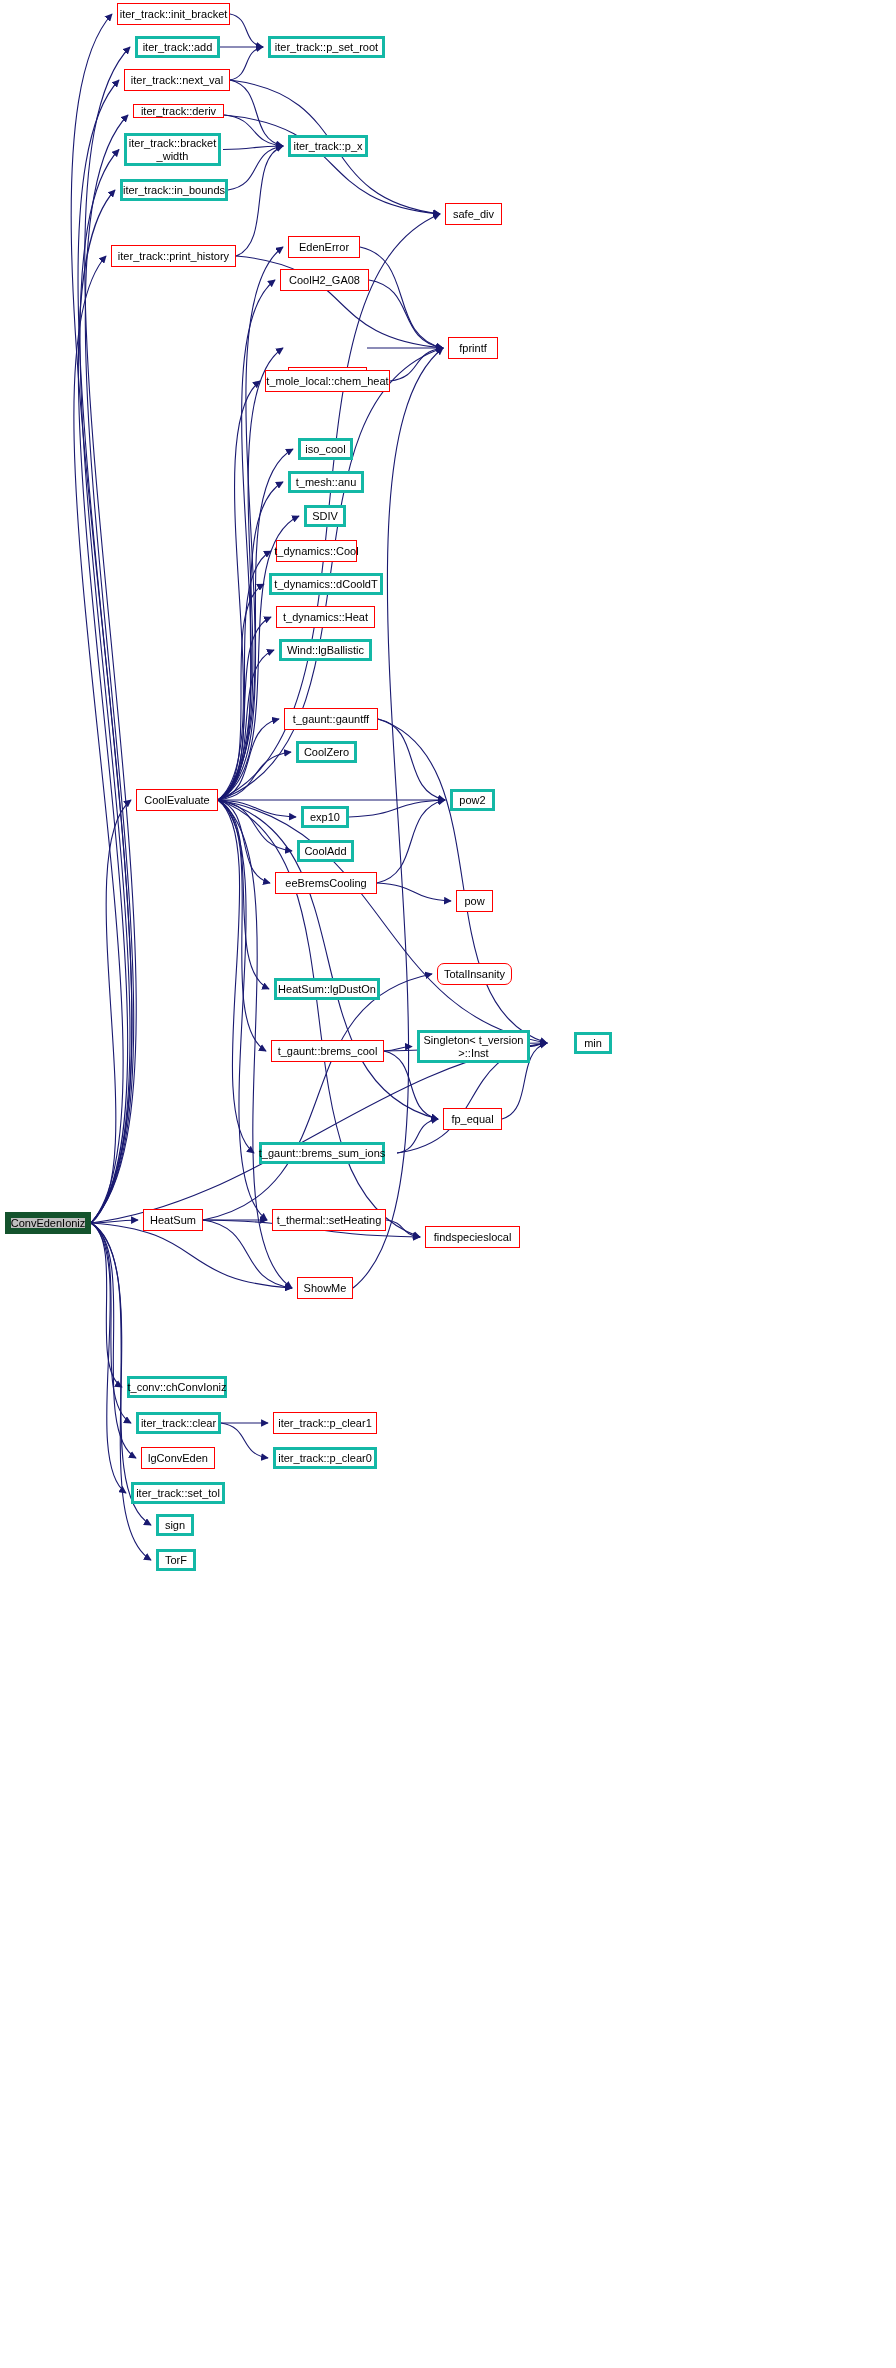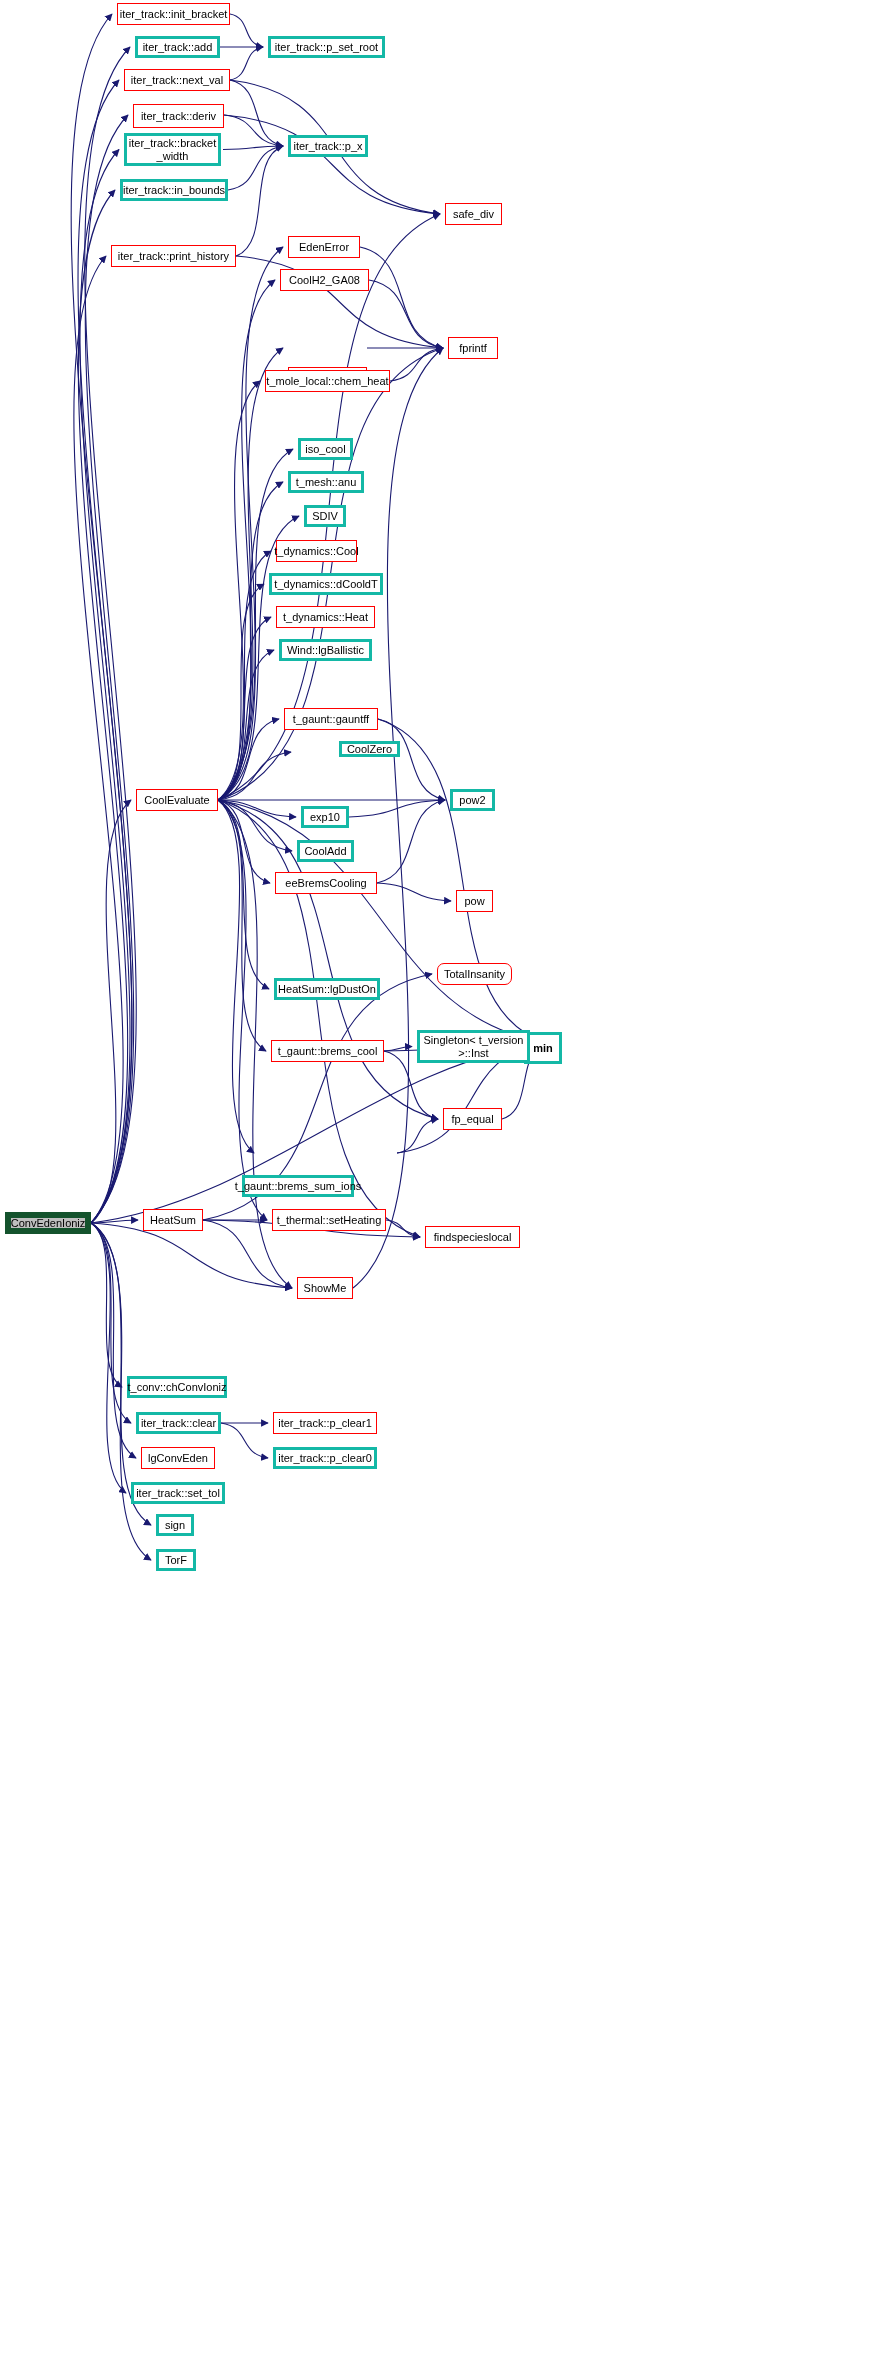--- a/index.html
+++ b/index.html
@@ -142,55 +142,55 @@
         <path d="M 353 1288 C 496.5 1175.2, 299.5 460.8, 443 348" marker-end="url(#arrow)"></path>
         <path d="M 221 1423 C 246.85 1423, 242.15 1423, 268 1423" marker-end="url(#arrow)"></path>
         <path d="M 221 1423 C 250.35 1427.2, 238.65 1453.8, 268 1458" marker-end="url(#arrow)"></path>
       </g>
   </svg>
 <div class="node root" style="left: 5px; top: 1212px; width: 86px; height: 22px;"><span class="node-label">ConvEdenIoniz</span></div>
     <div class="node red" style="left: 117px; top: 3px; width: 113px; height: 22px;"><span class="node-label">iter_track::init_bracket</span></div>
     <div class="node" style="left: 135px; top: 36px; width: 85px; height: 22px;"><span class="node-label">iter_track::add</span></div>
     <div class="node" style="left: 268px; top: 36px; width: 117px; height: 22px;"><span class="node-label">iter_track::p_set_root</span></div>
     <div class="node red" style="left: 124px; top: 69px; width: 106px; height: 22px;"><span class="node-label">iter_track::next_val</span></div>
-    <div class="node red" style="left: 133px; top: 104px; width: 91px; height: 24px;"><span class="node-label">iter_track::deriv</span></div>
+    <div class="node red" style="left: 133px; top: 104px; width: 91px; height: 14px;"><span class="node-label">iter_track::deriv</span></div>
     <div class="node" style="left: 124px; top: 133px; width: 97px; height: 33px;"><span class="node-label">iter_track::bracket
 _width</span></div>
     <div class="node" style="left: 288px; top: 135px; width: 80px; height: 22px;"><span class="node-label">iter_track::p_x</span></div>
     <div class="node" style="left: 120px; top: 179px; width: 108px; height: 22px;"><span class="node-label">iter_track::in_bounds</span></div>
     <div class="node red" style="left: 445px; top: 203px; width: 57px; height: 22px;"><span class="node-label">safe_div</span></div>
     <div class="node red" style="left: 111px; top: 245px; width: 125px; height: 22px;"><span class="node-label">iter_track::print_history</span></div>
     <div class="node red" style="left: 288px; top: 236px; width: 72px; height: 22px;"><span class="node-label">EdenError</span></div>
     <div class="node red" style="left: 280px; top: 269px; width: 89px; height: 22px;"><span class="node-label">CoolH2_GA08</span></div>
     <div class="node red" style="left: 448px; top: 337px; width: 50px; height: 22px;"><span class="node-label">fprintf</span></div>
     <div class="node red" style="left: 288px; top: 337px; width: 79px; height: 22px; margin-top: 30px;"><span class="node-label">TempChange</span></div>
     <div class="node red" style="left: 265px; top: 370px; width: 125px; height: 22px;"><span class="node-label">t_mole_local::chem_heat</span></div>
     <div class="node" style="left: 298px; top: 438px; width: 55px; height: 22px;"><span class="node-label">iso_cool</span></div>
     <div class="node" style="left: 288px; top: 471px; width: 76px; height: 22px;"><span class="node-label">t_mesh::anu</span></div>
     <div class="node" style="left: 304px; top: 505px; width: 42px; height: 22px;"><span class="node-label">SDIV</span></div>
     <div class="node red" style="left: 276px; top: 540px; width: 81px; height: 22px;"><span class="node-label">t_dynamics::Cool</span></div>
     <div class="node" style="left: 269px; top: 573px; width: 114px; height: 22px;"><span class="node-label">t_dynamics::dCooldT</span></div>
     <div class="node red" style="left: 276px; top: 606px; width: 99px; height: 22px;"><span class="node-label">t_dynamics::Heat</span></div>
     <div class="node" style="left: 279px; top: 639px; width: 93px; height: 22px;"><span class="node-label">Wind::lgBallistic</span></div>
     <div class="node red" style="left: 284px; top: 708px; width: 94px; height: 22px;"><span class="node-label">t_gaunt::gauntff</span></div>
-    <div class="node" style="left: 296px; top: 741px; width: 61px; height: 16px; margin-left: 43px;"><span class="node-label">CoolZero</span></div>
+    <div class="node" style="left: 296px; top: 741px; width: 61px; height: 22px;"><span class="node-label">CoolZero</span></div>
     <div class="node red" style="left: 136px; top: 789px; width: 82px; height: 22px;"><span class="node-label">CoolEvaluate</span></div>
     <div class="node" style="left: 450px; top: 789px; width: 45px; height: 22px;"><span class="node-label">pow2</span></div>
     <div class="node" style="left: 301px; top: 806px; width: 48px; height: 22px;"><span class="node-label">exp10</span></div>
     <div class="node" style="left: 297px; top: 840px; width: 57px; height: 22px;"><span class="node-label">CoolAdd</span></div>
     <div class="node red" style="left: 275px; top: 872px; width: 102px; height: 22px;"><span class="node-label">eeBremsCooling</span></div>
     <div class="node red" style="left: 456px; top: 890px; width: 37px; height: 22px;"><span class="node-label">pow</span></div>
     <div class="node red" style="left: 437px; top: 963px; width: 75px; height: 22px; border-radius: 7px;"><span class="node-label">TotalInsanity</span></div>
     <div class="node" style="left: 274px; top: 978px; width: 106px; height: 22px;"><span class="node-label">HeatSum::lgDustOn</span></div>
-    <div class="node" style="left: 524px; top: 1032px; width: 38px; height: 32px; font-weight: bold;"><span class="node-label">min</span></div>
+    <div class="node" style="left: 574px; top: 1032px; width: 38px; height: 22px;"><span class="node-label">min</span></div>
     <div class="node" style="left: 417px; top: 1030px; width: 113px; height: 33px;"><span class="node-label">Singleton&lt; t_version
 &gt;::Inst</span></div>
     <div class="node red" style="left: 271px; top: 1040px; width: 113px; height: 22px;"><span class="node-label">t_gaunt::brems_cool</span></div>
     <div class="node red" style="left: 443px; top: 1108px; width: 59px; height: 22px;"><span class="node-label">fp_equal</span></div>
-    <div class="node" style="left: 242px; top: 1142px; width: 112px; height: 22px; margin-top: 33px;"><span class="node-label">t_gaunt::brems_sum_ions</span></div>
+    <div class="node" style="left: 259px; top: 1142px; width: 126px; height: 22px;"><span class="node-label">t_gaunt::brems_sum_ions</span></div>
     <div class="node red" style="left: 143px; top: 1209px; width: 60px; height: 22px;"><span class="node-label">HeatSum</span></div>
     <div class="node red" style="left: 272px; top: 1209px; width: 114px; height: 22px;"><span class="node-label">t_thermal::setHeating</span></div>
     <div class="node red" style="left: 425px; top: 1226px; width: 95px; height: 22px;"><span class="node-label">findspecieslocal</span></div>
     <div class="node red" style="left: 297px; top: 1277px; width: 56px; height: 22px;"><span class="node-label">ShowMe</span></div>
     <div class="node" style="left: 127px; top: 1376px; width: 100px; height: 22px;"><span class="node-label">t_conv::chConvIoniz</span></div>
     <div class="node" style="left: 136px; top: 1412px; width: 85px; height: 22px;"><span class="node-label">iter_track::clear</span></div>
     <div class="node red" style="left: 273px; top: 1412px; width: 104px; height: 22px;"><span class="node-label">iter_track::p_clear1</span></div>
     <div class="node red" style="left: 141px; top: 1447px; width: 74px; height: 22px;"><span class="node-label">lgConvEden</span></div>
     <div class="node" style="left: 273px; top: 1447px; width: 104px; height: 22px;"><span class="node-label">iter_track::p_clear0</span></div>
     <div class="node" style="left: 131px; top: 1482px; width: 94px; height: 22px;"><span class="node-label">iter_track::set_tol</span></div>

